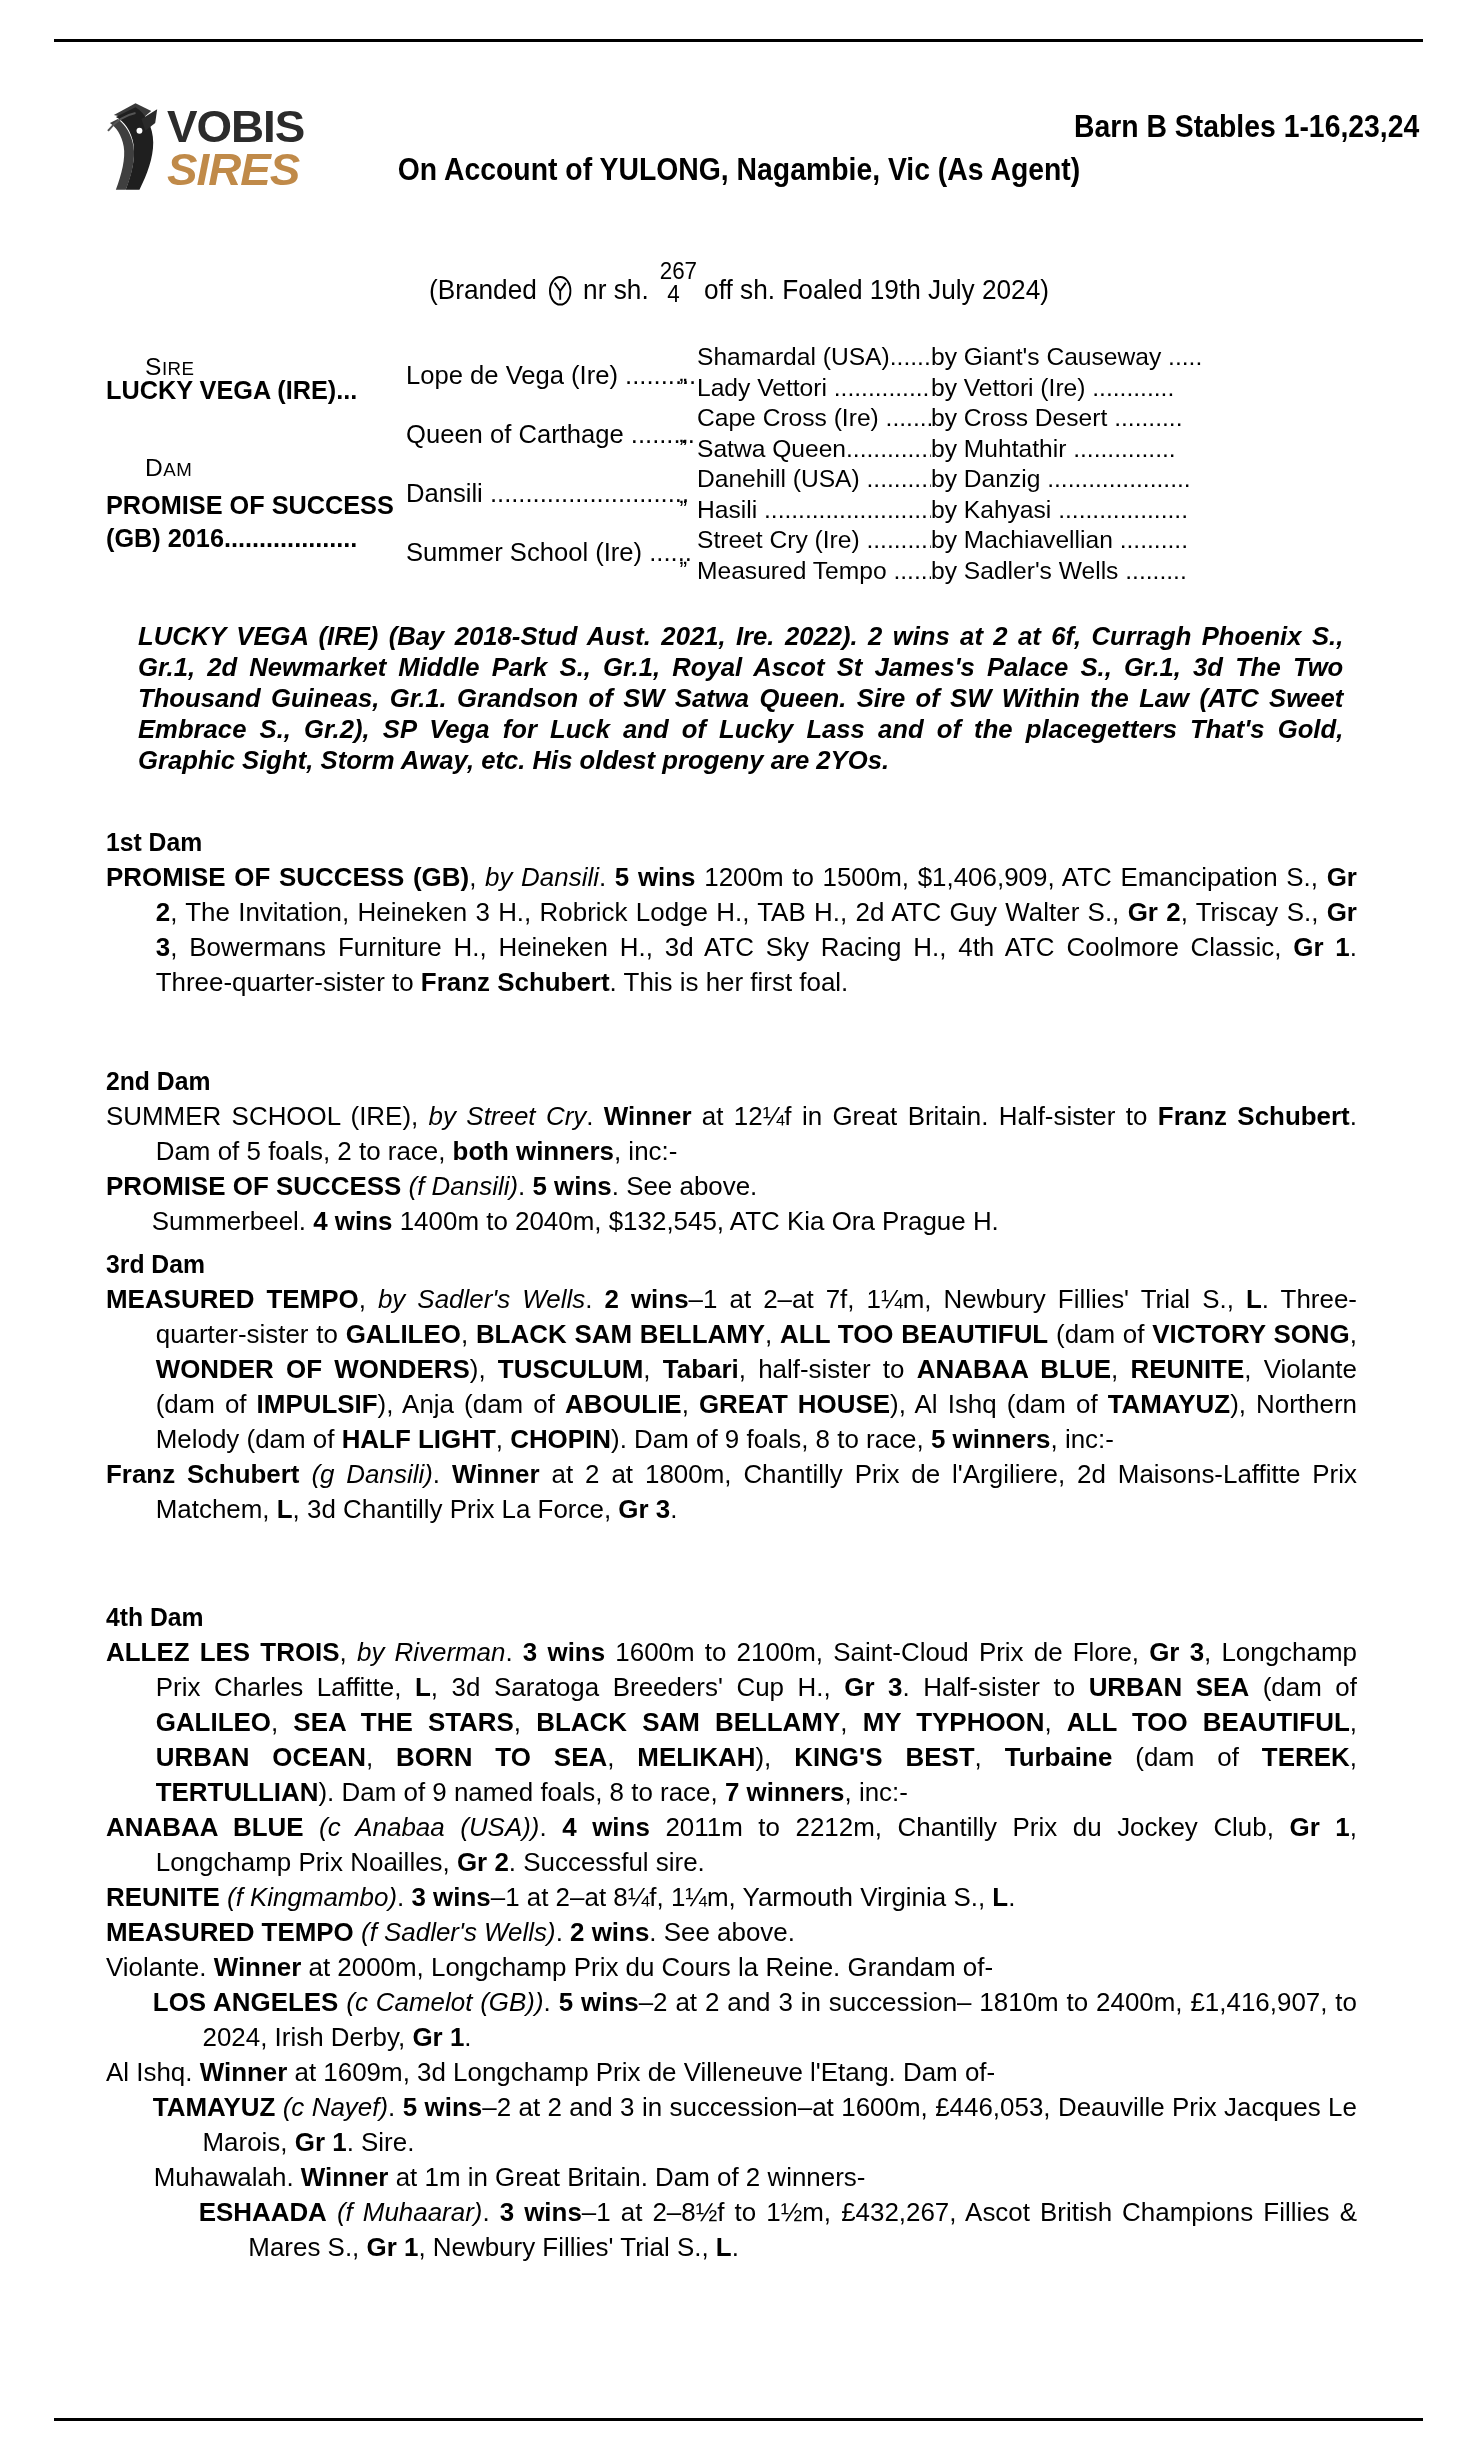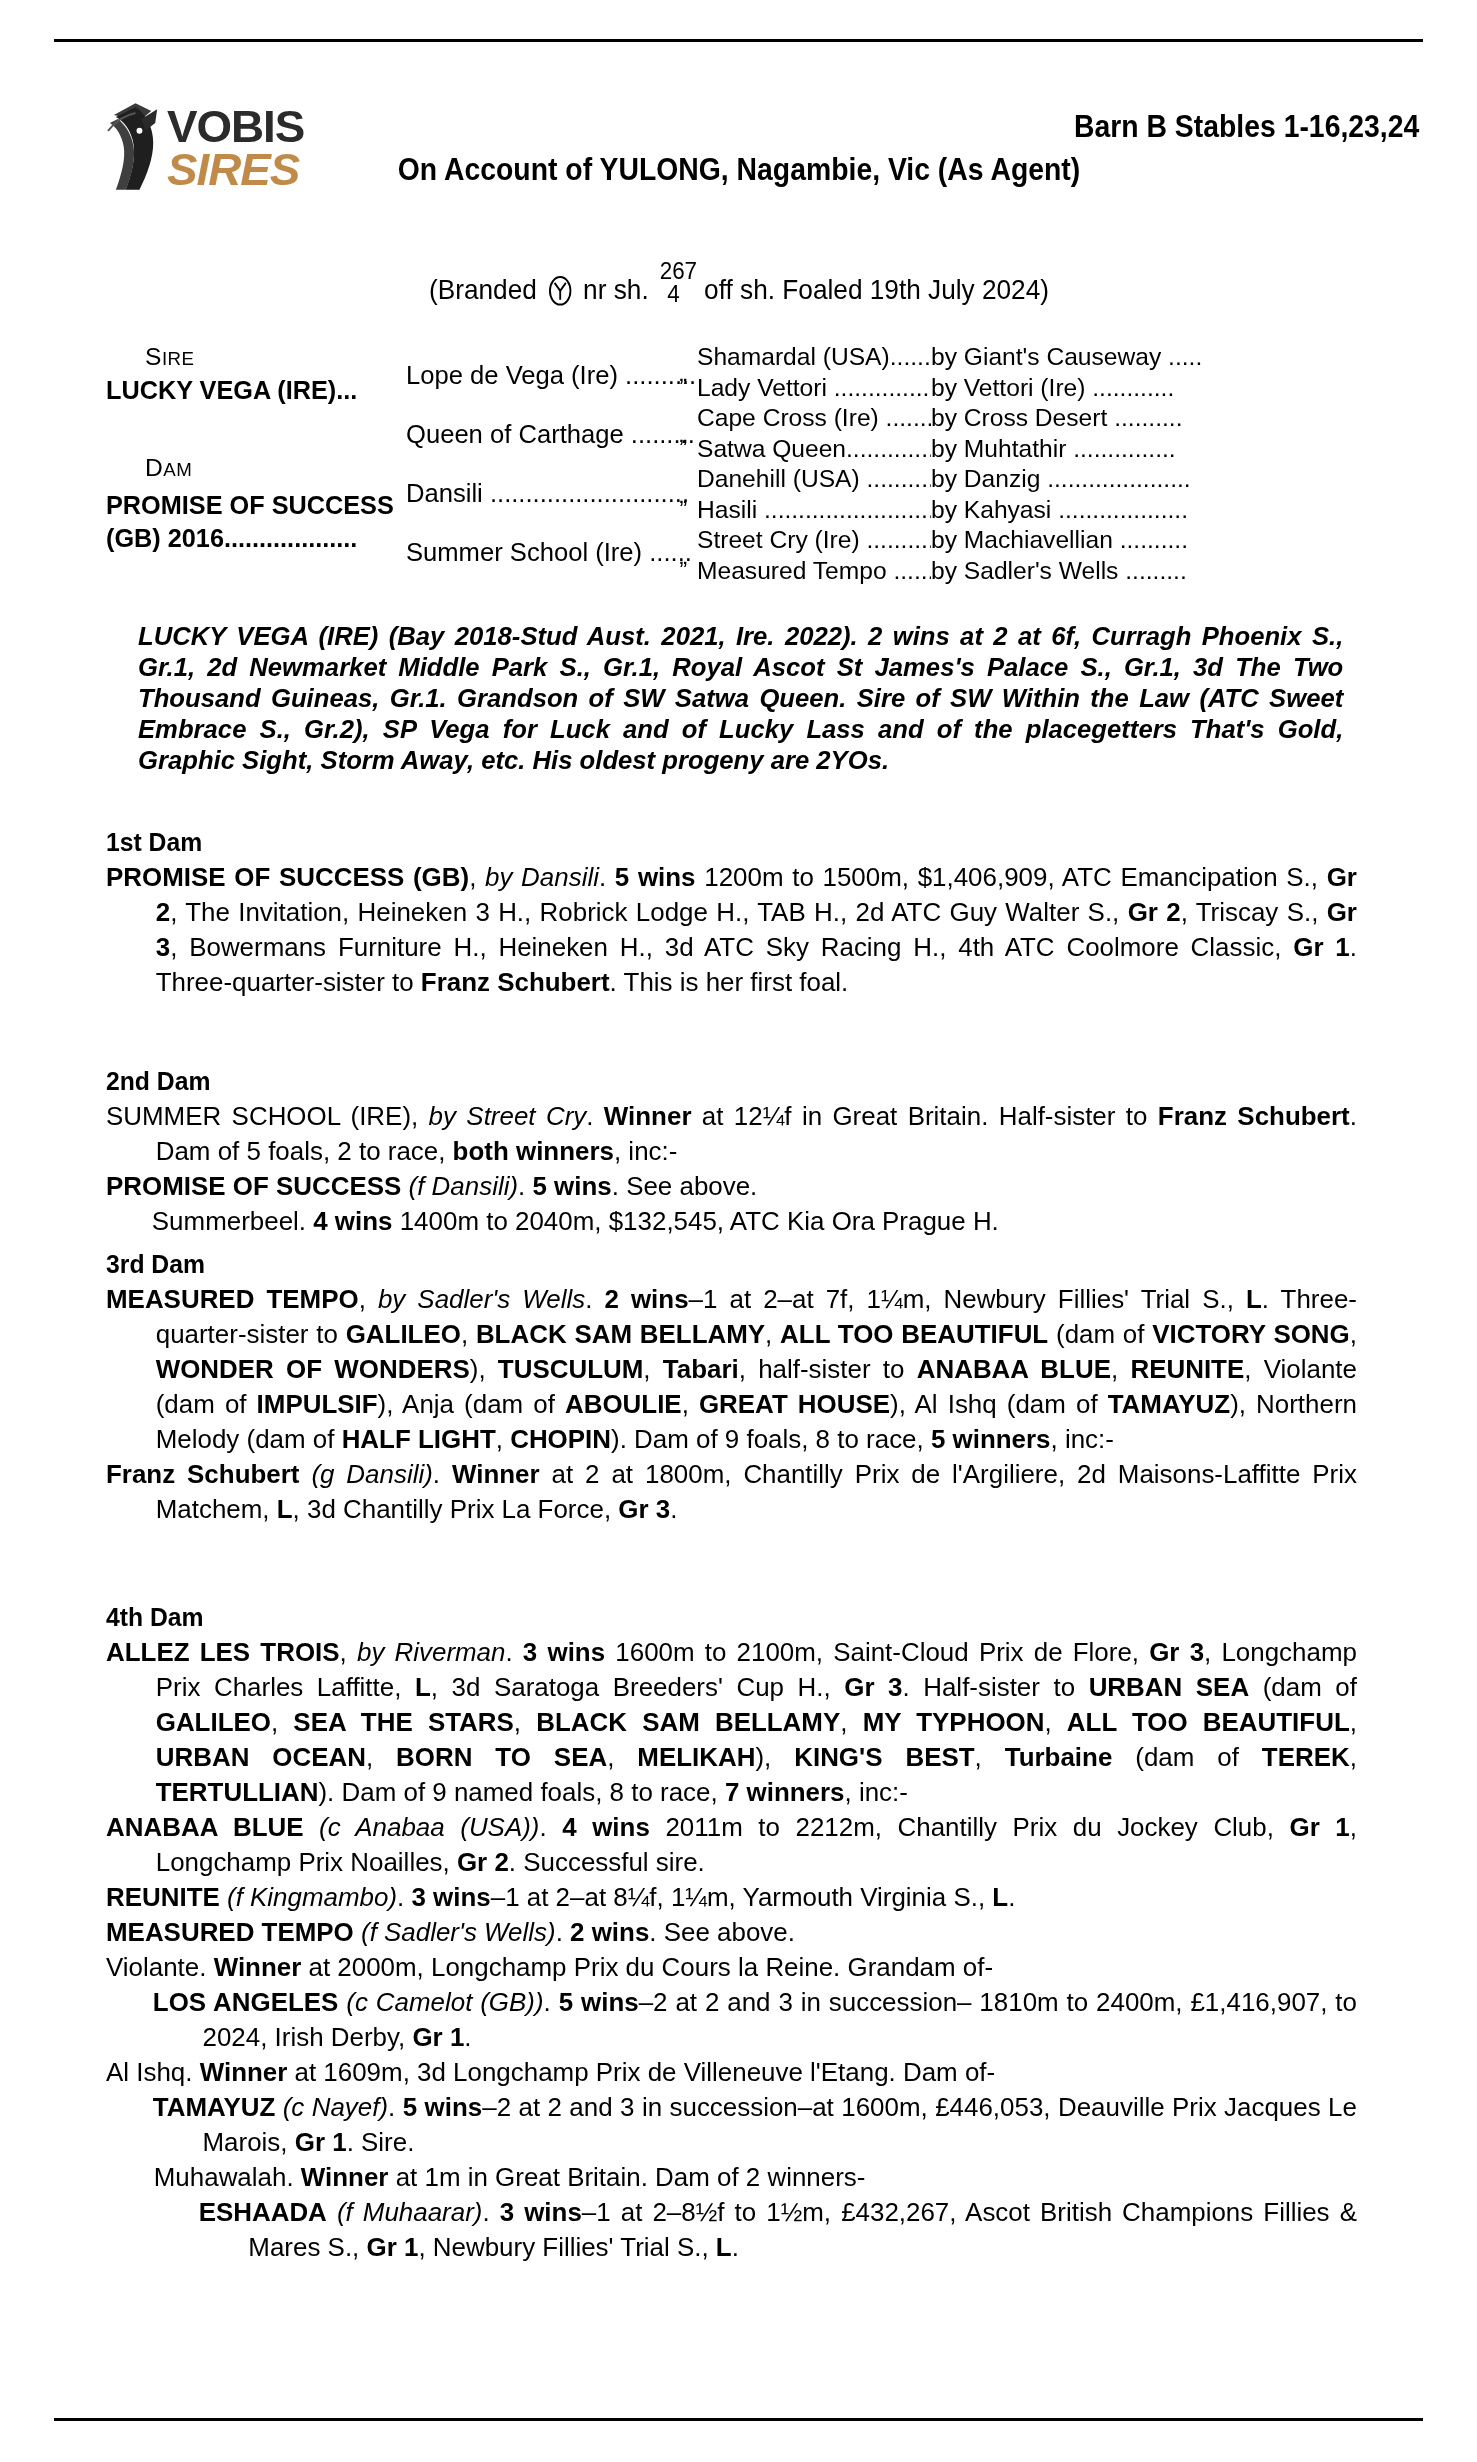--- a/index.html
+++ b/index.html
@@ -71,21 +71,21 @@
   .frac{display:inline-block;position:relative;width:43px;height:25.6px;vertical-align:-3.9px;}
   .frac .num{position:absolute;left:3.9px;top:-19.7px;font-size:23.6px;}
   .frac .den{position:absolute;left:11.8px;top:3.9px;font-size:23.6px;}
 
   
   .ped{position:absolute;left:106px;top:343px;width:1281px;height:256px;font-size:24.6px;}
   .ped .col1{position:absolute;left:0;top:0;width:305px;height:256px;}
   .ped .col2{position:absolute;left:300px;top:0;width:296px;height:256px;text-align:right;}
   .ped .col3{position:absolute;left:591px;top:0;width:690px;height:256px;}
 
-  .sire-label{position:absolute;left:39px;top:0;font-size:18.7px;letter-spacing:0.5px;}
+  .sire-label{position:absolute;left:39px;top:10px;font-size:18.7px;letter-spacing:0.5px;}
   .sire-label .cap{font-size:24.6px;}
   .sire-name{position:absolute;left:0;top:31.5px;font-weight:bold;font-size:26.6px;transform:scaleX(0.95);transform-origin:left top;white-space:nowrap;}
   .dam-label{position:absolute;left:39px;top:111px;font-size:18.7px;letter-spacing:0.5px;}
   .dam-label .cap{font-size:24.6px;}
   .dam-name{position:absolute;left:0;top:146px;font-weight:bold;font-size:26.6px;transform:scaleX(0.95);transform-origin:left top;white-space:nowrap;line-height:33px;}
 
   .g2{position:absolute;left:0;white-space:nowrap;font-size:25.6px;}
   .g2.a{top:17.7px;}
   .g2.b{top:77px;}
   .g2.c{top:136px;}

